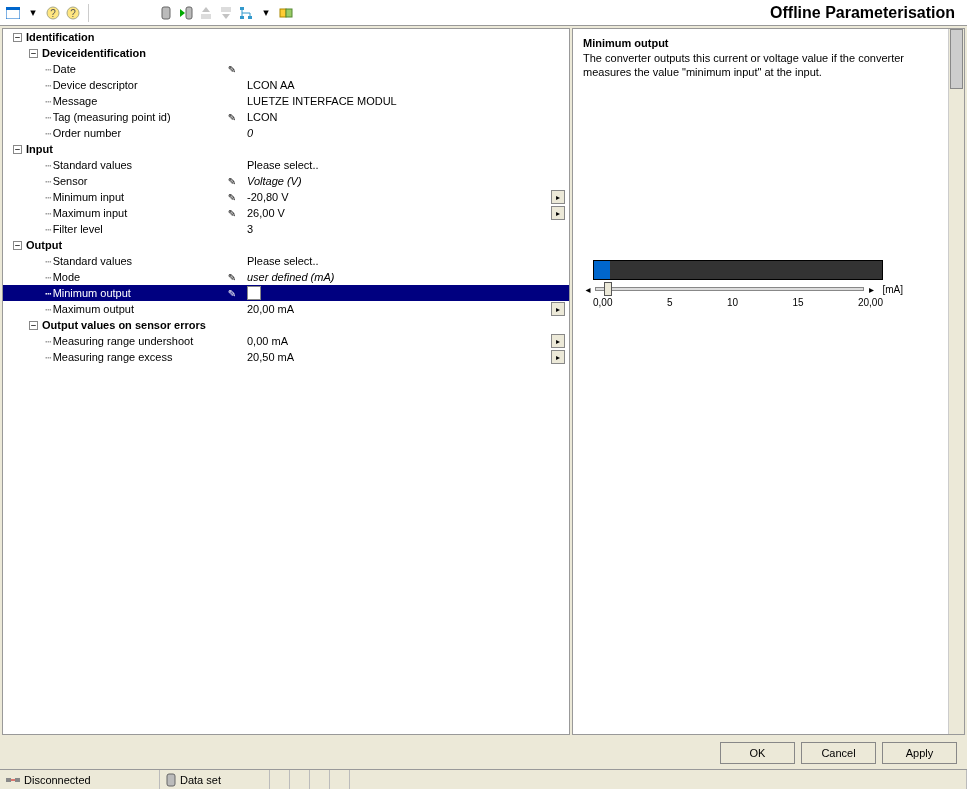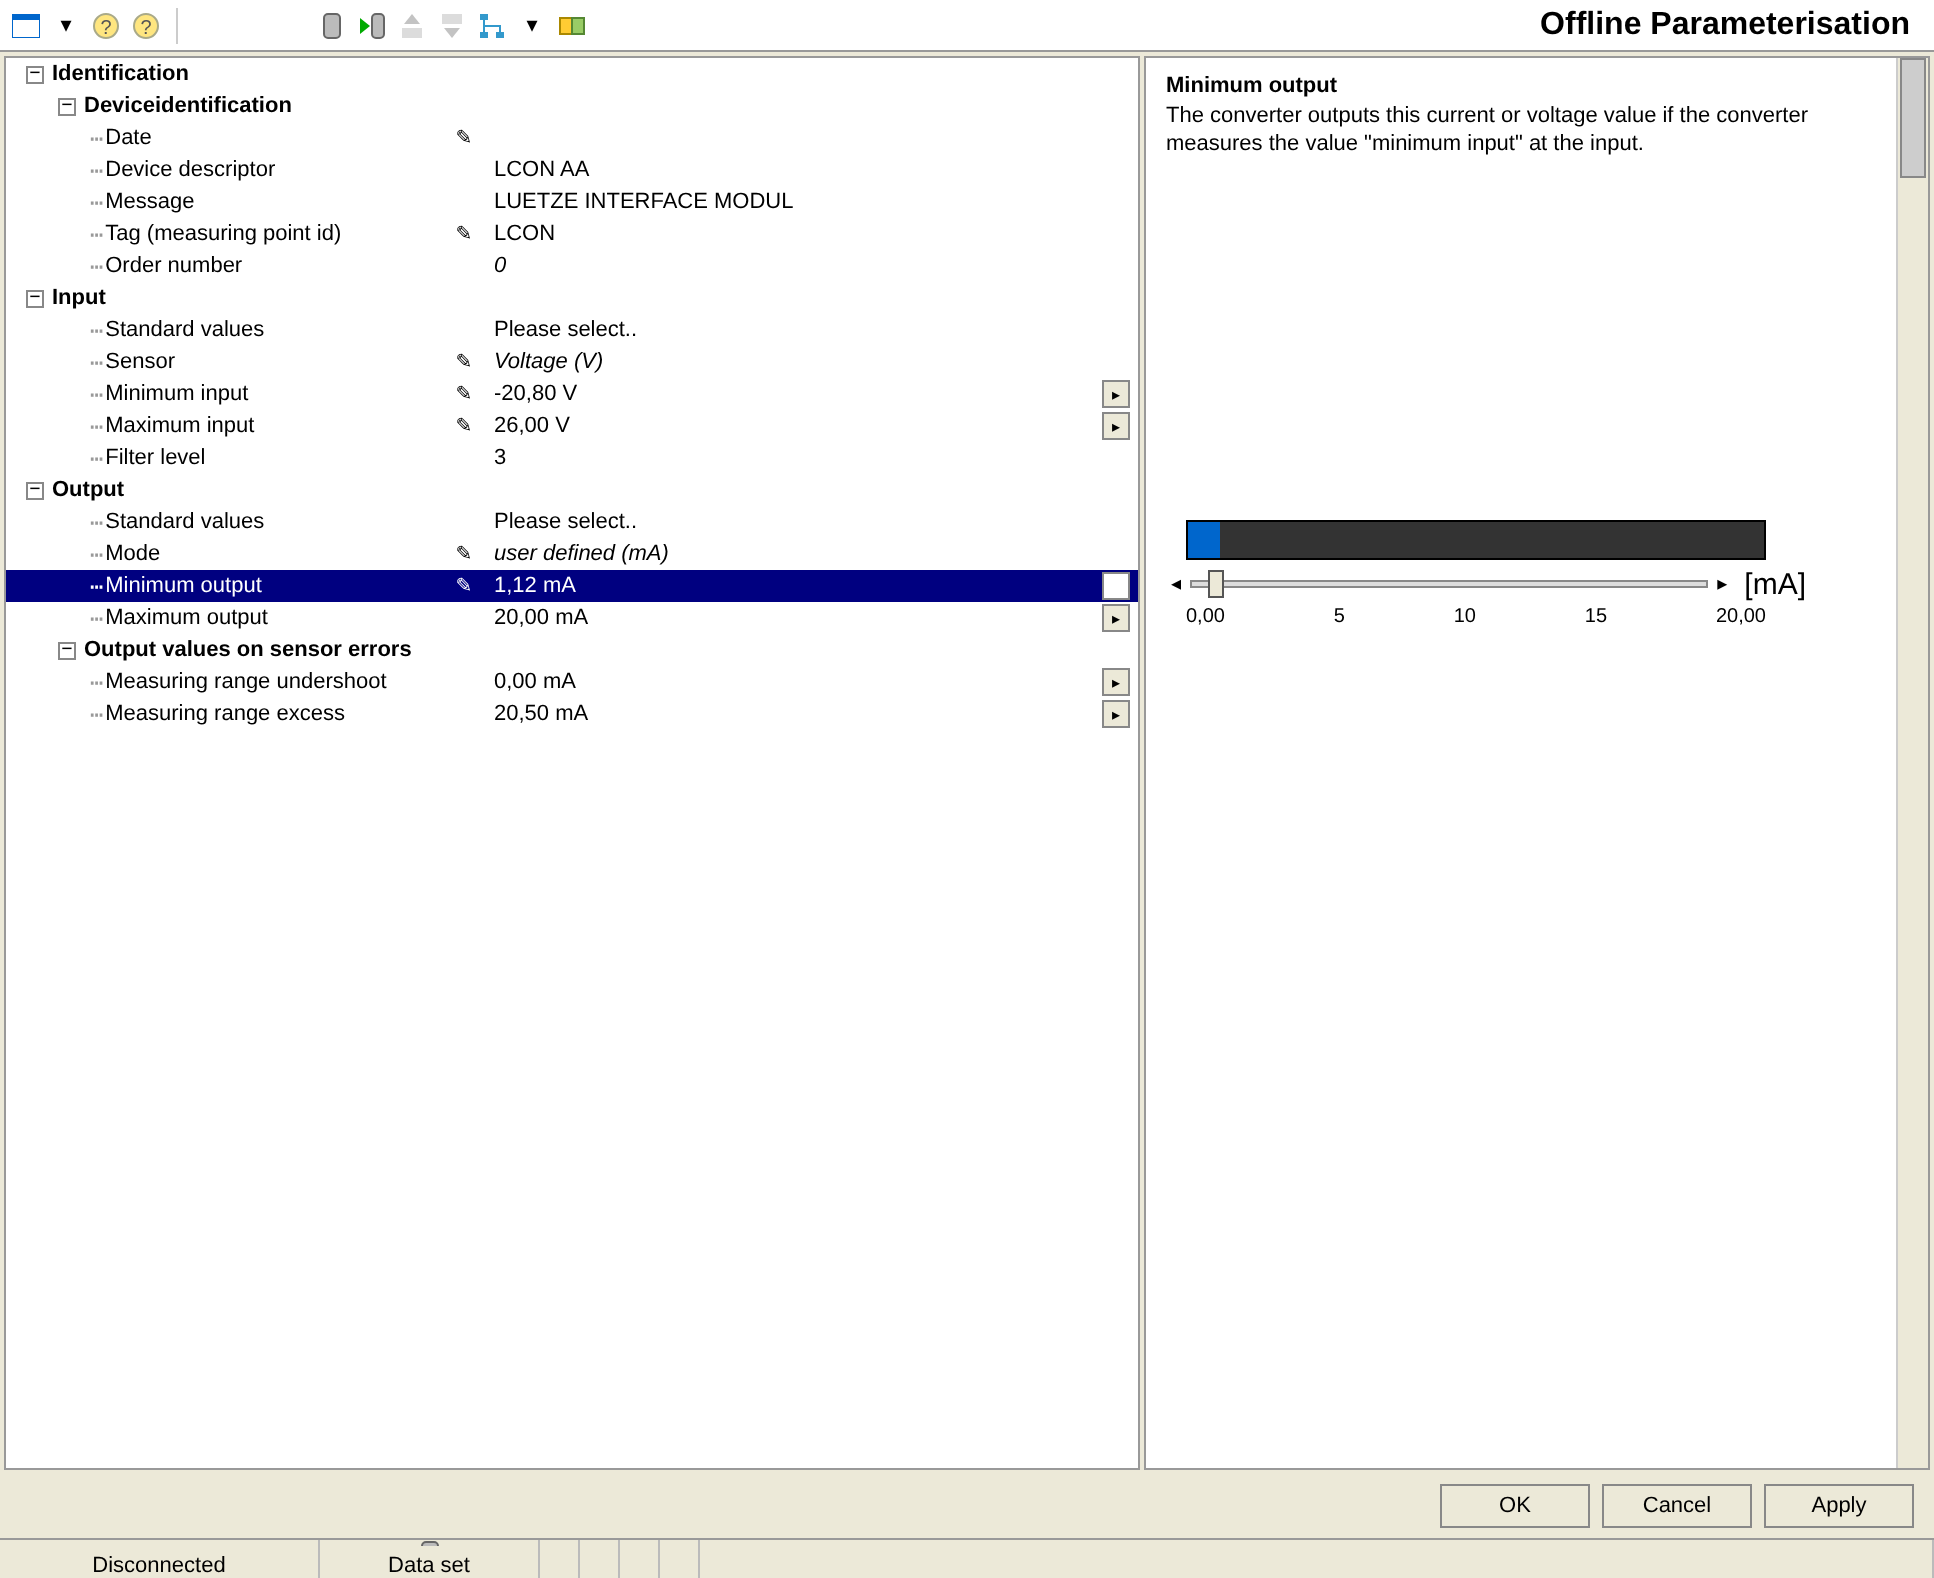--- a/index.html
+++ b/index.html
@@ -44,32 +44,32 @@
 .act-btn { width: 14px; height: 14px; border: 1px solid #888; background: #ece9d8; font-size: 8px; display: inline-flex; align-items: center; justify-content: center; cursor: pointer; }
 
 
 .slider-block { margin-top: 180px; }
 .bar-track { position: relative; height: 20px; background: #333; width: 290px; border: 1px solid #000; }
 .bar-fill { position: absolute; left: 0; top: 0; bottom: 0; background: #0066cc; }
 .slider-row { display: flex; align-items: center; margin-top: 4px; }
 .slider-arrow { width: 10px; text-align: center; cursor: pointer; font-size: 10px; }
 .slider-rail { flex: 1; height: 4px; background: #ddd; border: 1px solid #888; position: relative; margin: 0 2px; }
 .slider-thumb { position: absolute; width: 8px; height: 14px; background: #ece9d8; border: 1px solid #555; top: -6px; }
-.slider-unit { margin-left: 6px; font-size: 15px; }
+.slider-unit { margin-left: 6px; font-size: 10px; }
 .ticks { display: flex; justify-content: space-between; width: 290px; margin-top: 2px; font-size: 10px; margin-left: 10px; }
 .right-scroll { width: 16px; background: #ece9d8; border-left: 1px solid #ccc; position: relative; }
 .scroll-thumb { position: absolute; top: 0; left: 1px; right: 1px; height: 60px; background: #cdcdcd; border: 1px solid #888; }
 
 
 .btn-bar { height: 32px; display: flex; align-items: center; justify-content: flex-end; gap: 6px; padding-right: 10px; background: #ece9d8; }
 .btn-bar button { width: 75px; height: 22px; font-size: 11px; background: #ece9d8; border: 1px solid #888; cursor: pointer; }
 
 
 .status { height: 20px; border-top: 1px solid #999; display: flex; align-items: center; font-size: 11px; background: #ece9d8; }
-.status-cell { border-right: 1px solid #bbb; padding: 0 6px; height: 100%; display: flex; align-items: center; gap: 4px; flex-direction: column; }
+.status-cell { border-right: 1px solid #bbb; padding: 0 6px; height: 100%; display: flex; align-items: center; gap: 4px; }
 .status-cell.grow { flex: 1; }
 .status-box { width: 20px; border-right: 1px solid #bbb; height: 100%; }
 </style>
 </head>
 <body>
 
 <div class="toolbar">
   <span class="tb-btn">
       <svg width="14" height="12">
         <rect x="0" y="0" width="14" height="12" fill="none" stroke="#06c"></rect>
@@ -314,21 +314,20 @@
         </div>
       <div class="row selected">
           <div class="cell-name">
             <span class="ind ind3"></span>
             <span class="dots" style="color:#fff">⋯</span>
             <span>Minimum output</span>
           </div>
           <div class="cell-edit">
             <span class="pencil">✎</span>
           </div>
-          <div class="cell-val">1,12 mA</div>
           <div class="cell-act">
             <span class="act-btn" style="background:#fff">▸</span>
           </div>
         </div>
       <div class="row">
           <div class="cell-name">
             <span class="ind ind3"></span>
             <span class="dots">⋯</span>
             <span>Maximum output</span>
           </div>

